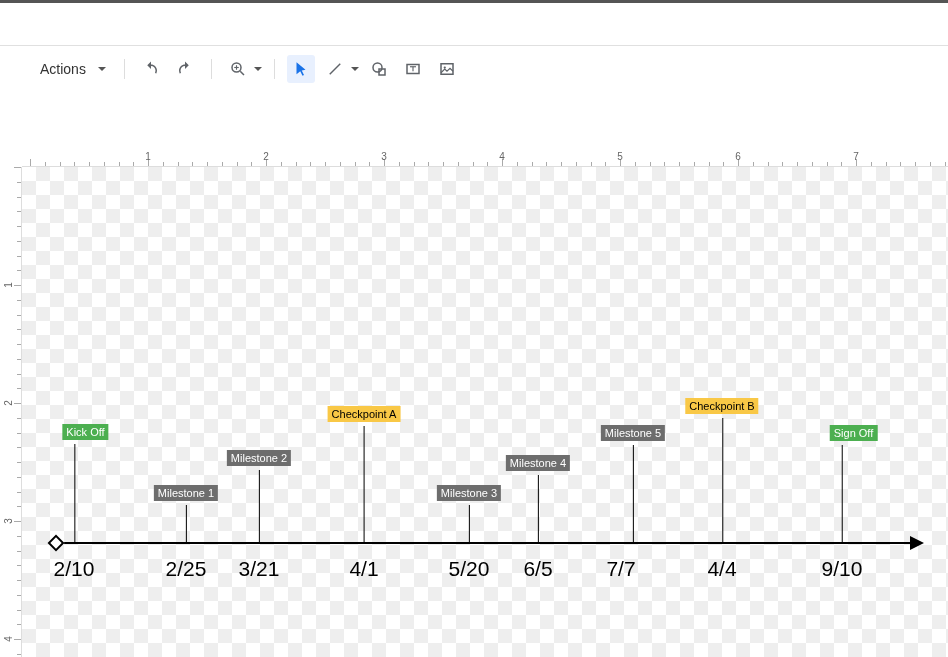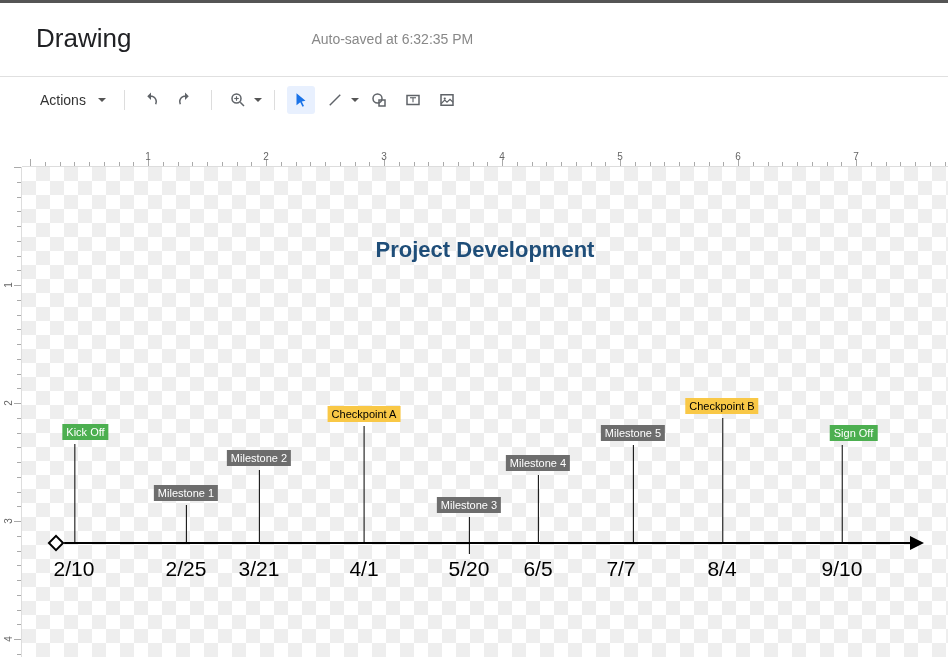--- a/index.html
+++ b/index.html
@@ -212,22 +212,20 @@
       font-size: 21px;
       color: #000;
       white-space: nowrap;
     }
   </style>
 </head>
 <body>
 
 <div class="window">
   <div class="header">
-    <div class="header-title">Drawing</div>
-    <div class="autosave">Auto-saved at 6:32:35 PM</div>
   </div>
 
   <div class="toolbar">
     <div class="actions-btn">
       <span>Actions</span>
       <span class="caret-down"></span>
     </div>
     <div class="sep"></div>
 
     <div class="tool-btn">
@@ -402,35 +400,34 @@
       <div class="tick major" style="top: 472px;"></div>
       <div class="tick" style="top: 486.75px;"></div>
       <div class="num" style="top: 118px;">1</div>
       <div class="num" style="top: 236px;">2</div>
       <div class="num" style="top: 354px;">3</div>
       <div class="num" style="top: 472px;">4</div>
     </div>
 
   <div class="canvas-wrap">
     <div class="canvas" id="canvas">
-      <div class="drawing-title">Project Development</div>
       <div class="timeline"></div>
     <div class="event" style="left: 52px; top: 255px;"><span class="label green">Kick Off</span><div class="connector" style="top: 22px; height: 98px;"></div></div>
         <div class="date-label" style="left: 52px;">2/10</div>
         <div class="event" style="left: 164px; top: 316px;"><span class="label gray">Milestone 1</span><div class="connector" style="top: 22px; height: 37px;"></div></div>
         <div class="date-label" style="left: 164px;">2/25</div>
         <div class="event" style="left: 237px; top: 281px;"><span class="label gray">Milestone 2</span><div class="connector" style="top: 22px; height: 72px;"></div></div>
         <div class="date-label" style="left: 237px;">3/21</div>
         <div class="event" style="left: 342px; top: 237px;"><span class="label yellow">Checkpoint A</span><div class="connector" style="top: 22px; height: 116px;"></div></div>
         <div class="date-label" style="left: 342px;">4/1</div>
-        <div class="event" style="left: 447px; top: 328px; border-radius: 9px;"><span class="label gray">Milestone 3</span><div class="connector" style="top: 22px; height: 37px;"></div></div>
+        <div class="event" style="left: 447px; top: 316px; border-radius: 9px;"><span class="label gray">Milestone 3</span><div class="connector" style="top: 22px; height: 37px;"></div></div>
         <div class="date-label" style="left: 447px;">5/20</div>
         <div class="event" style="left: 516px; top: 286px;"><span class="label gray">Milestone 4</span><div class="connector" style="top: 22px; height: 67px;"></div></div>
         <div class="date-label" style="left: 516px;">6/5</div>
         <div class="event" style="left: 611px; top: 256px;"><span class="label gray">Milestone 5</span><div class="connector" style="top: 22px; height: 97px;"></div></div>
         <div class="date-label" style="left: 599px;">7/7</div>
         <div class="event" style="left: 700px; top: 229px;"><span class="label yellow">Checkpoint B</span><div class="connector" style="top: 22px; height: 124px;"></div></div>
-        <div class="date-label" style="left: 700px;">8/4</div>
+        <div class="date-label" style="left: 700px;">4/4</div>
         <div class="event" style="left: 820px; top: 256px;"><span class="label green">Sign Off</span><div class="connector" style="top: 22px; height: 97px;"></div></div>
         <div class="date-label" style="left: 820px;">9/10</div>
       </div>
   </div>
 </div>
 
 </body></html>

